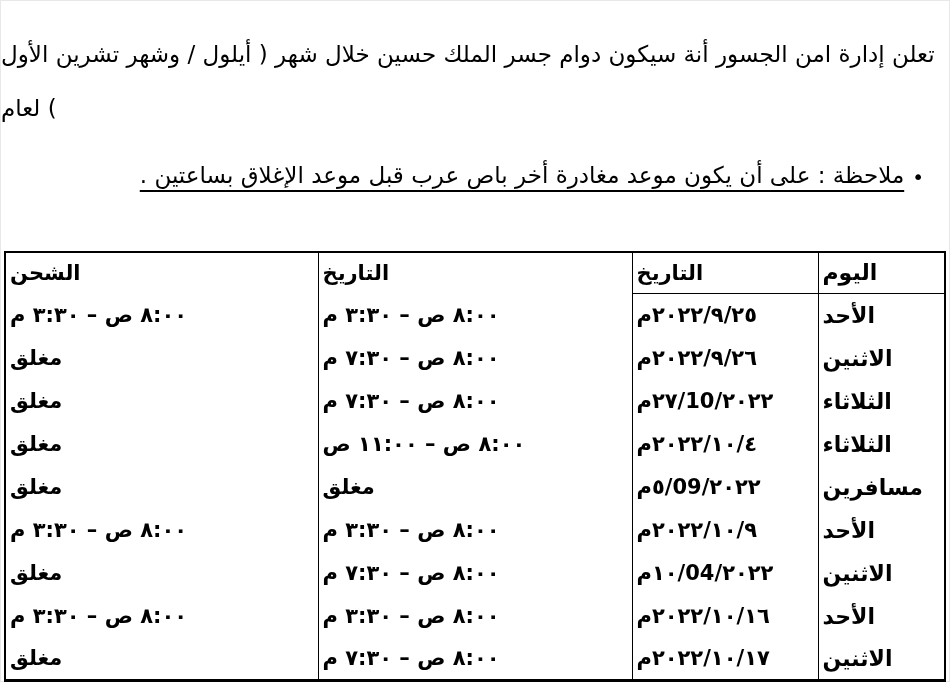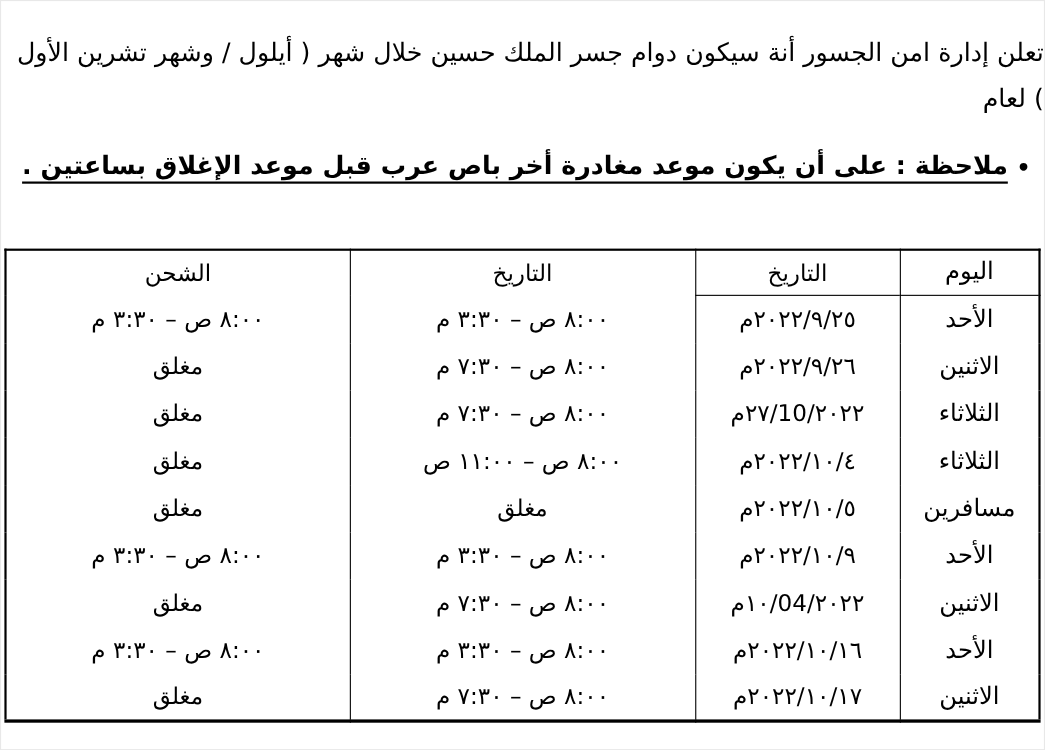--- a/index.html
+++ b/index.html
@@ -12,32 +12,32 @@
   }
   .page {
     width: 950px; height: 682px;
     background: #ffffff;
     border: 1px solid #e8e8e8;
     direction: rtl;
   }
   
   .intro {
     padding-top: 26px;
-    text-align: right;
+    text-align: left;
     font-size: 23px;
-    line-height: 42px;
+    line-height: 54px;
     direction: rtl;
   }
   
   .note-line {
     margin-top: 22px;
-    padding: 0 12px 0 0;
+    padding: 0 25px 0 0;
     text-align: right;
     font-size: 23px;
-    font-weight: bold;
+    font-weight: normal;
     direction: rtl;
     line-height: 36px;
     white-space: nowrap;
   }
   .note-bullet {
     display: inline-block;
     font-size: 20px;
     vertical-align: middle;
     margin-left: 8px;
   }
@@ -50,23 +50,23 @@
   table.schedule {
     margin: 56px auto 0 auto;
     width: 940px;
     border-collapse: collapse;
     table-layout: fixed;
     direction: rtl;
     border: 2px solid #000;
     border-bottom-width: 3px;
   }
   table.schedule th, table.schedule td {
-    text-align: center;
+    text-align: left;
     vertical-align: middle;
-    font-weight: normal;
+    font-weight: bold;
     font-size: 21px;
     padding: 0 4px;
     overflow: hidden;
     white-space: nowrap;
   }
   table.schedule thead tr { height: 42px; }
   table.schedule tbody tr { height: 43px; }
   
   table.schedule .c-day, table.schedule .c-date, table.schedule .c-pass {
     border-left: 1.5px solid #000;
@@ -125,21 +125,21 @@
         <td class="c-freight">مغلق</td>
       </tr>
       <tr>
         <td class="c-day">الثلاثاء</td>
         <td class="c-date">٢٠٢٢/١٠/٤م</td>
         <td class="c-pass">٨:٠٠ ص – ١١:٠٠ ص</td>
         <td class="c-freight">مغلق</td>
       </tr>
       <tr>
         <td class="c-day">مسافرين</td>
-        <td class="c-date">٢٠٢٢/١٠/٥م</td>
+        <td class="c-date">٢٠٢٢/09/٥م</td>
         <td class="c-pass">مغلق</td>
         <td class="c-freight">مغلق</td>
       </tr>
       <tr>
         <td class="c-day">الأحد</td>
         <td class="c-date">٢٠٢٢/١٠/٩م</td>
         <td class="c-pass">٨:٠٠ ص – ٣:٣٠ م</td>
         <td class="c-freight">٨:٠٠ ص – ٣:٣٠ م</td>
       </tr>
       <tr>

